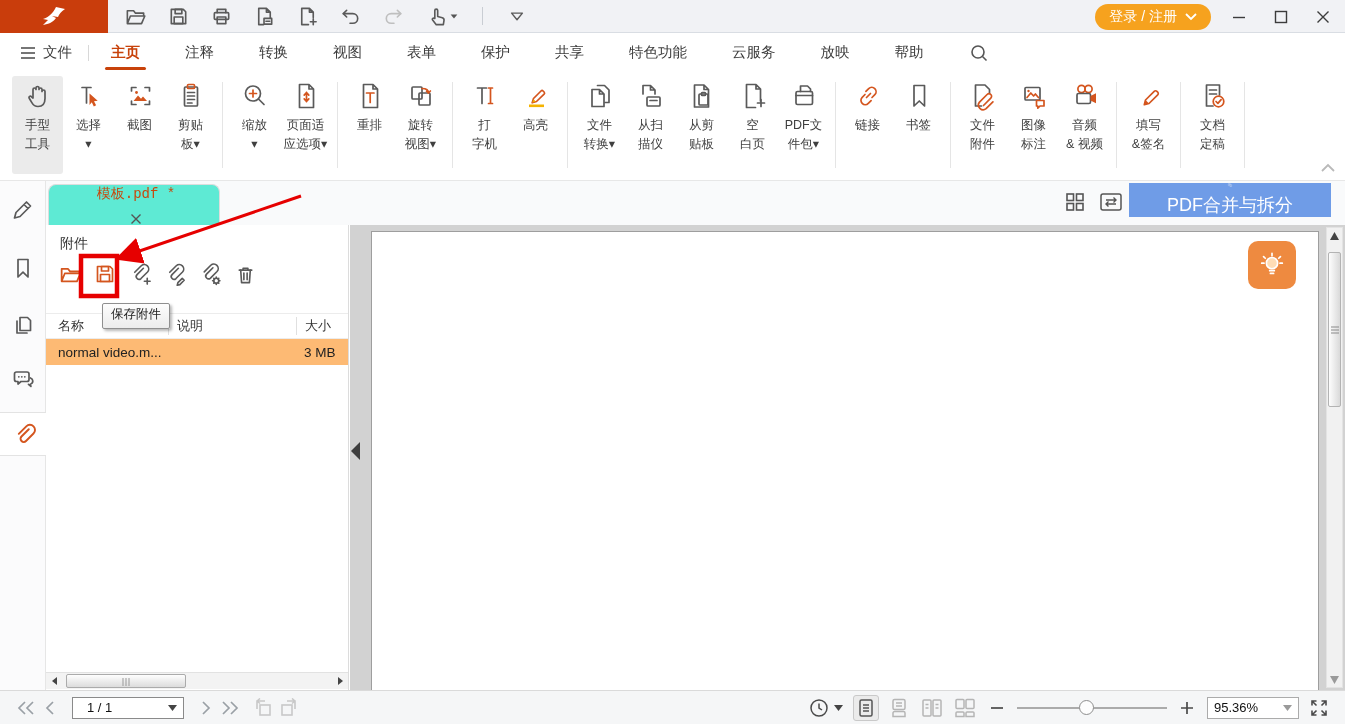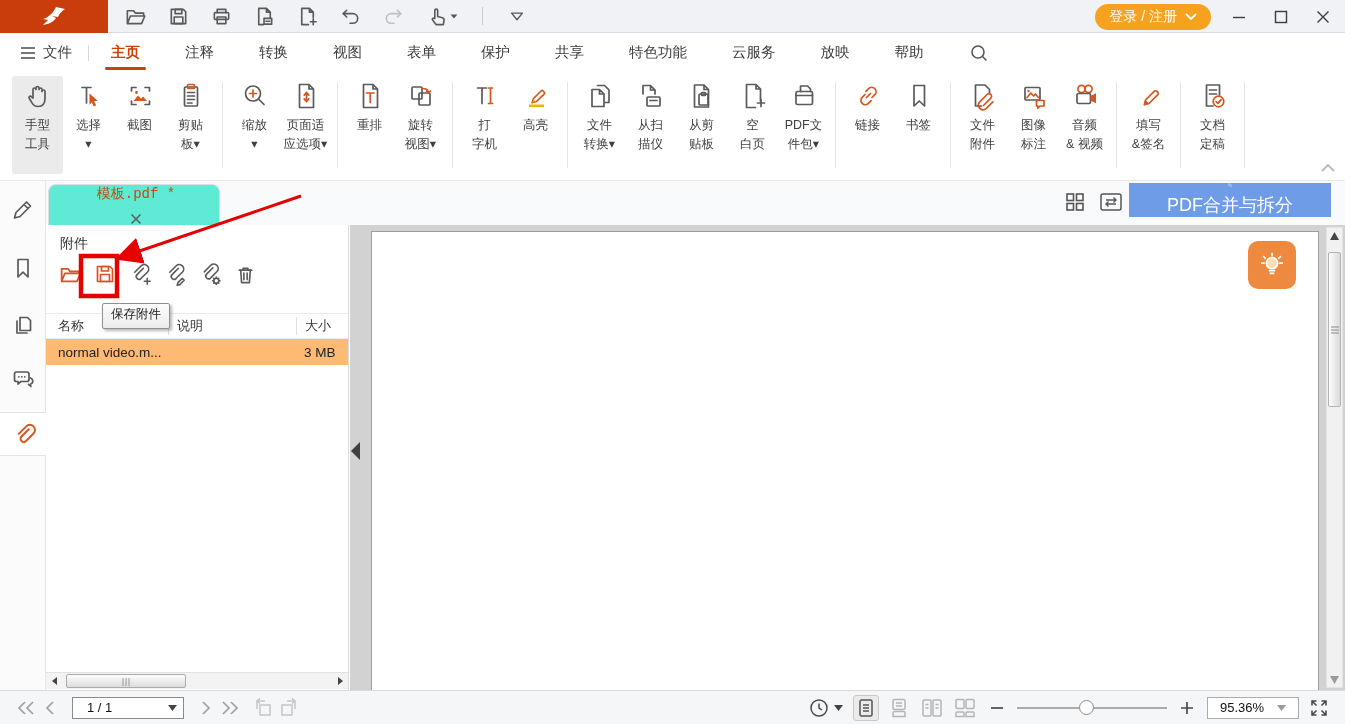--- a/index.html
+++ b/index.html
@@ -113,21 +113,21 @@
   .vs-down { position:absolute; bottom:3px; left:0; width:15px; display:flex; justify-content:center; }
 
   
   .statusbar { position:absolute; left:0; bottom:0; width:1345px; height:34px; background:#f5f6f7;
     border-top:1px solid #dadada; display:flex; align-items:center; padding:0 14px; }
   .sbtn { display:flex; align-items:center; justify-content:center; width:24px; height:24px; cursor:pointer; }
   .page-combo { width:112px; height:22px; background:#fff; border:1px solid #8a8a8a; display:flex;
     align-items:center; font-size:13px; color:#111; padding:0 6px; margin:0 10px; cursor:pointer; }
   .page-combo .val { flex:1;margin-left:8px; }
   .zoom-combo { width:92px; height:22px; background:#fff; border:1px solid #ababab; display:flex;
-    align-items:center; font-size:13px; color:#111; padding:0 12px; margin:8px 8px; cursor:pointer; }
+    align-items:center; font-size:13px; color:#111; padding:0 6px; margin:8px 8px; cursor:pointer; }
   .zoom-combo .val { flex:1; }
   .viewmode { width:26px; height:26px; display:flex; align-items:center; justify-content:center;
     border-radius:3px; margin-right:7px; cursor:pointer; }
   .viewmode.active { background:#ebebeb; border:1px solid #c9c9c9; }
   .slider { position:relative; width:150px; height:24px; margin:0 8px; cursor:pointer; }
   .slider .track { position:absolute; left:0; right:0; top:11px; height:2px; background:#ababab; }
   .slider .handle { position:absolute; left:62px; top:4px; width:15px; height:15px; background:#fdfdfd;
     border:1px solid #8e8e8e; border-radius:50%; }
   .spacer { flex:1; }
 

